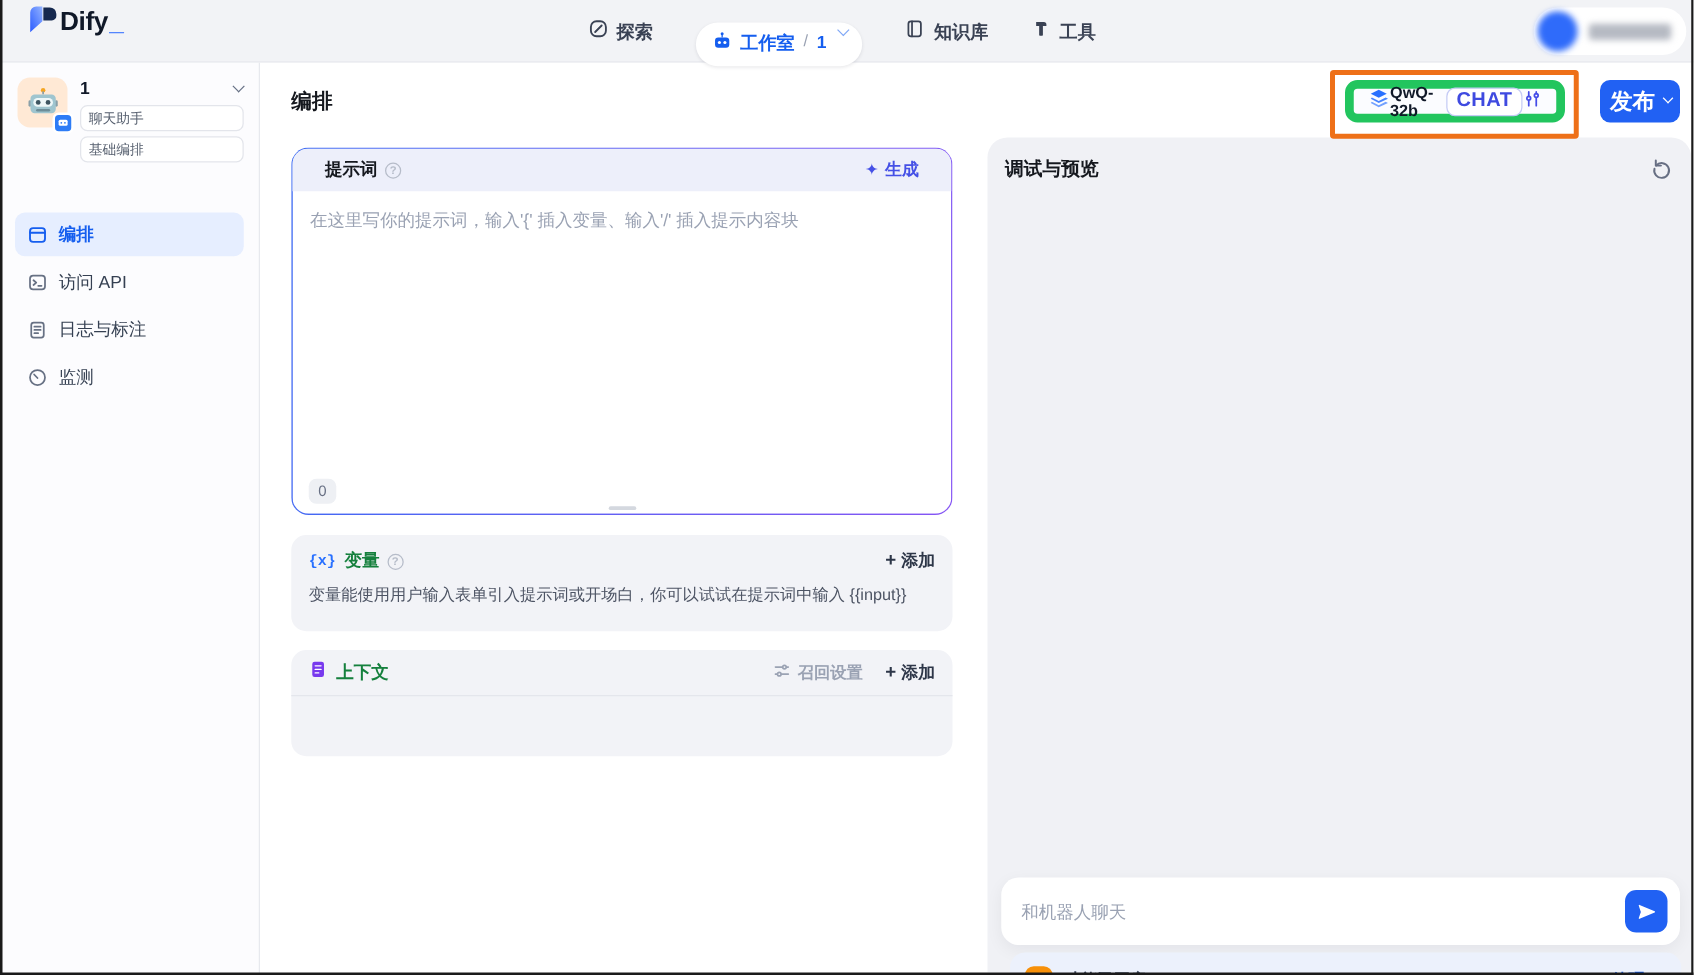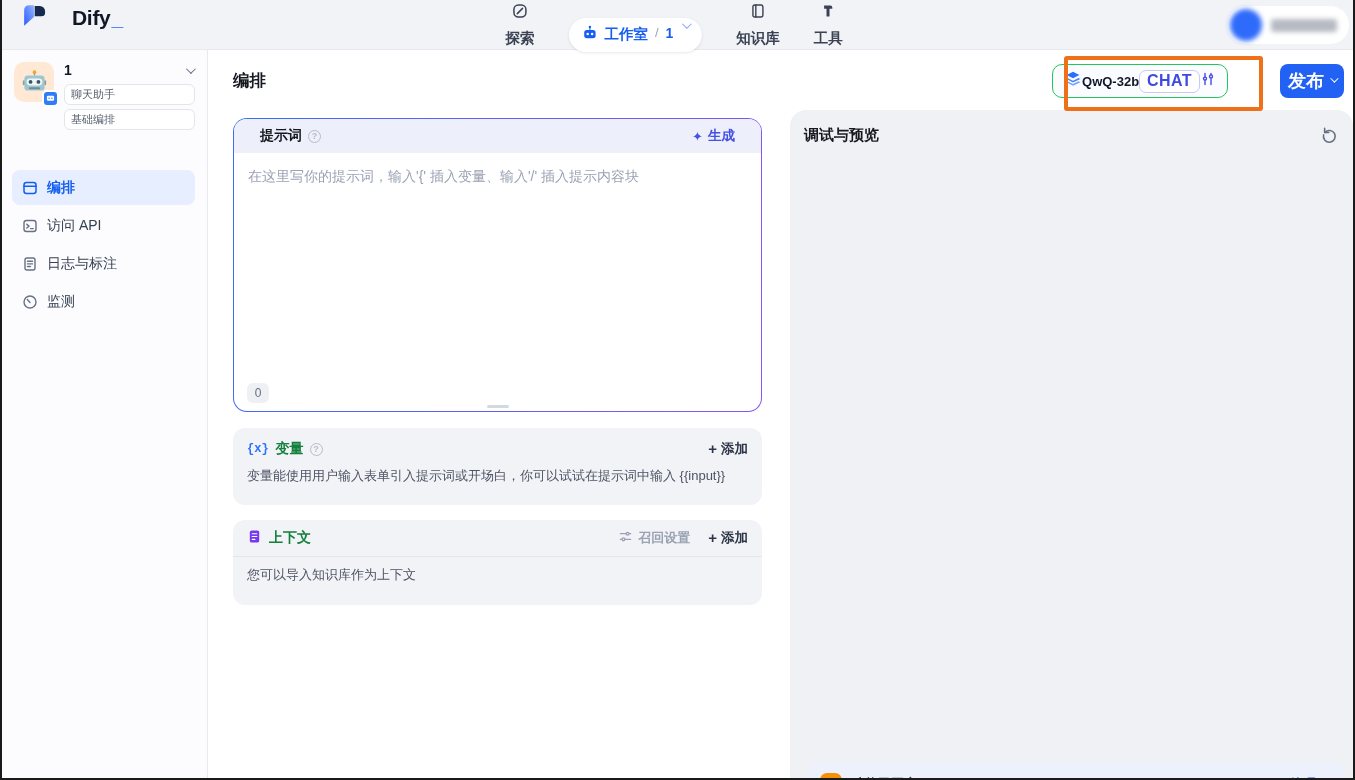--- a/index.html
+++ b/index.html
@@ -6,25 +6,25 @@
   html,body { width:1355px; height:780px; }
   body {
     font-family: "Liberation Sans", "DejaVu Sans", sans-serif;
     background:#fff; color:#15181e; overflow:hidden;
   }
   .page { position:relative; width:1355px; height:780px; background:#fff; overflow:hidden; }
   .frame { position:absolute; inset:0; border-left:2px solid #1a1a1a; border-right:2px solid #1a1a1a; border-bottom:2px solid #1a1a1a; pointer-events:none; z-index:60; }
 
   
   .topbar { position:absolute; left:0; top:0; width:100%; height:50px; background:#f2f3f6; border-bottom:1px solid #e7e9ee; z-index:10; }
-  .logo { position:absolute; left:22px; top:0; height:36px; display:flex; align-items:center; gap:24px;justify-content:space-between; }
+  .logo { position:absolute; left:22px; top:0; height:36px; display:flex; align-items:center; gap:0;justify-content:space-between; }
   .logo-text { font-size:21px; font-weight:800; color:#101828; letter-spacing:-.3px; }
   .logo-underscore { font-size:21px; font-weight:800; color:#2e6bff; margin-left:1px; }
   .topnav { position:absolute; left:50%; top:0; transform:translateX(-51%); height:50px; display:flex; align-items:center; gap:34px; }
-  .topnav-item { display:flex; align-items:center; gap:7px; font-size:14.5px; font-weight:600; color:#3a4254; cursor:pointer;flex-direction:column; }
+  .topnav-item { display:flex; align-items:center; gap:7px; font-size:14.5px; font-weight:600; color:#3a4254; cursor:pointer; }
   .studio-pill { display:flex; align-items:flex-start; gap:7px; background:#fff; border-radius:20px; padding:7px 13px; box-shadow:0 1px 3px rgba(16,24,40,.10); cursor:pointer;margin-top:20px; }
   .studio-pill .studio-label { font-size:14.5px; font-weight:700; color:#155eef; }
   .studio-pill .sep { font-size:13px; color:#9aa2b3; font-weight:400; }
   .studio-pill .count { font-size:14px; font-weight:700; color:#155eef; }
   .chev { display:inline-block; width:7px; height:7px; border-right:1.6px solid currentColor; border-bottom:1.6px solid currentColor; transform:rotate(45deg) translateY(-2px); }
   .chev-blue { color:rgba(21,94,239,.55); margin-left:2px; margin-top:-3px; }
   .account { position:absolute; right:6px; top:6px; height:38px; display:flex; align-items:center; gap:9px; background:#fff; border-radius:19px; padding:3px 12px 3px 3px; }
   .avatar-blur { width:32px; height:32px; border-radius:50%; background:#2f6bfa; filter:blur(2.5px); }
   .name-blur { width:66px; height:13px; border-radius:3px; background:#b6bac3; filter:blur(2.5px); }
 
@@ -40,21 +40,21 @@
   .app-tags { display:flex; gap:4px; margin-top:6px;flex-direction:column; }
   .app-tag { font-size:11px; color:#57606f; background:#fff; border:1px solid #e3e5eb; border-radius:6px; padding:2px 6px; white-space:nowrap; }
   .sidenav { margin-top:40px; }
   .sidenav-item { display:flex; align-items:center; gap:9px; height:35px; margin:3px 12px; padding:0 10px; border-radius:8px; font-size:14px; font-weight:500; color:#354052; cursor:pointer; }
   .sidenav-item svg { flex:0 0 16px; }
   .sidenav-item.active { background:#e6eeff; color:#155eef; font-weight:600; }
 
   
   .page-title { position:absolute; left:233px; top:70px; font-size:16.5px; font-weight:700; color:#15181e; }
   .annotation-box { position:absolute; left:1064px; top:56px; width:199px; height:55px; border:4px solid #ee7018; border-radius:3px; z-index:40; pointer-events:none; }
-  .model-pill { position:absolute; left:1052px; top:64px; width:176px; height:34px; background:#fbfcff; border:1px solid #22c55e; border-radius:10px; display:flex; align-items:center; justify-content:space-between; padding:0 11px; cursor:pointer; z-index:20; }
+  .model-pill { position:absolute; left:1076px; top:64px; width:176px; height:34px; background:#fbfcff; border:7px solid #22c55e; border-radius:10px; display:flex; align-items:center; justify-content:space-between; padding:0 11px; cursor:pointer; z-index:20; }
   .model-name { font-size:13px; font-weight:600; color:#101828; }
   .model-badge { font-size:16px; font-weight:700; letter-spacing:.4px; color:#3f4ae0; border:1px solid #c5cbf5; border-radius:7px; padding:1.5px 7px; background:#fff; }
   .publish-btn { position:absolute; left:1280px; top:64px; width:64px; height:34px; background:#2161f3; border:none; border-radius:8px; color:#fff; font-size:18px; font-weight:600; display:flex; align-items:center; justify-content:center; gap:6px; cursor:pointer; z-index:20; font-family:inherit; }
   .chev-white { color:#fff; width:6px; height:6px; margin-top:-3px; }
 
   
   .prompt-card { position:absolute; left:233px; top:118px; width:529px; height:294px; border-radius:14px; border:1.6px solid transparent; background:linear-gradient(#fff,#fff) padding-box, linear-gradient(100deg,#3d6bf3,#8655f4) border-box; z-index:3; }
   .prompt-header { height:34px; background:#edeffa; border-radius:12px 12px 0 0; display:flex; align-items:center; padding:0 26px; }
   .prompt-title { font-size:14px; font-weight:700; color:#15181e; }
   .help-badge { width:13px; height:13px; border:1.2px solid #b6bcc9; border-radius:50%; color:#b6bcc9; font-size:9px; font-weight:700; display:inline-flex; align-items:center; justify-content:center; margin-left:6px; }
@@ -311,32 +311,39 @@
               <circle cx="5.8" cy="11" r="1.5"></circle>
           </svg>
         </span>
         <span>召回设置</span>
       </span>
       <span class="add-btn">
         <span class="plus-glyph">+</span>
         <span>添加</span>
       </span>
     </div>
-    <p class="section-desc">您可以导入知识库作为上下文</p>
   </section>
 
   <section class="debug-panel">
     <h2 class="debug-title">调试与预览</h2>
     <span class="restart-btn">
       <svg width="19" height="19" viewBox="0 0 18 18" fill="none" stroke="#676f83" stroke-width="1.5" stroke-linecap="round" stroke-linejoin="round">
         <path d="M4.4 3.2v3.9h3.9"></path>
         <path d="M4.7 7A5.6 5.6 0 1 1 3.4 9.4"></path>
       </svg>
     </span>
 
+    <div class="chat-input-wrap">
+      <input class="chat-input" type="text" placeholder="和机器人聊天" style="">
+      <button class="send-btn">
+        <svg width="17" height="17" viewBox="0 0 18 18" fill="#fff">
+          <path d="M2.8 3.1l12.8 5.4a.55.55 0 0 1 0 1L2.8 14.9a.5.5 0 0 1-.67-.62L3.9 9 2.13 3.72a.5.5 0 0 1 .67-.62z"></path>
+        </svg>
+      </button>
+    </div>
 
     <div class="feature-bar">
       <span class="feature-icon">
         <svg width="12" height="12" viewBox="0 0 18 18" fill="#fff">
           <rect x="3.5" y="5.5" width="4.5" height="8" rx="2.2"></rect>
           <rect x="10" y="5.5" width="4.5" height="8" rx="2.2"></rect>
         </svg>
       </span>
       <span class="feature-text">功能已开启</span>
       <span class="manage-link">

